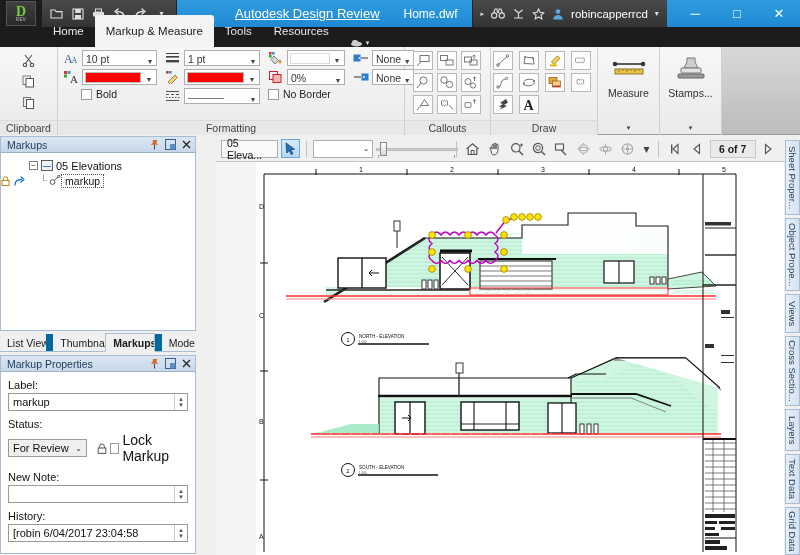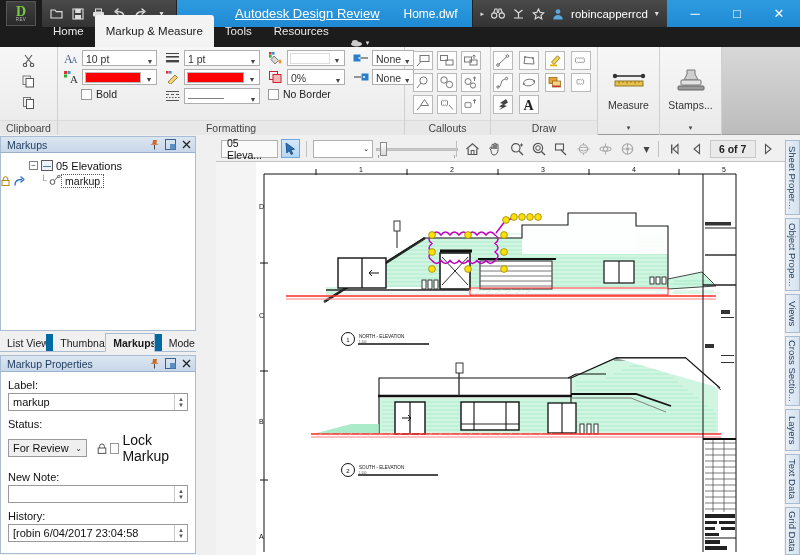--- a/index.html
+++ b/index.html
@@ -99,21 +99,21 @@
     height:16px; border:1px solid #aeaeae; background:#fff; display:flex;
     align-items:flex-end; font-size:10.5px; color:#333; padding-left:3px; cursor:pointer;
   }
   .combo .caret { margin-left:auto; width:12px; text-align:center; font-size:7px; color:#444;}
   .swatch { height:11px; width:100%; }
   .chk { display:flex; align-items:center; gap:4px; font-size:10.5px; color:#222; cursor:pointer;}
   .chkbox { width:11px; height:11px; border:1px solid #999; background:#fff; }
   .grid3 { display:grid; grid-template-columns:repeat(3,22px); grid-auto-rows:20px; gap:2px; }
   .big-btn {
     width:58px; display:flex; flex-direction:column; align-items:center;
-    justify-content:flex-start; padding-top:20px; cursor:pointer; height:66px;
+    justify-content:flex-start; padding-top:8px; cursor:pointer; height:66px;
   }
   .big-btn .lbl { font-size:10.5px; color:#333; margin-top:2px; }
   .grp-caret { font-size:7px; color:#444; text-align:center; line-height:15px; }
 
   
   .leftcol { position:absolute; left:0; top:136px; width:196px; height:419px; background:#f0f0f0; }
   .panel-hdr {
     height:17px; background:linear-gradient(to bottom,#dbe6f2,#c8d7e9);
     border:1px solid #a8bdd4; border-bottom:1px solid #9bb2cc;
     display:flex; align-items:center; padding-left:6px; font-size:10.5px; color:#1d3a5c;

